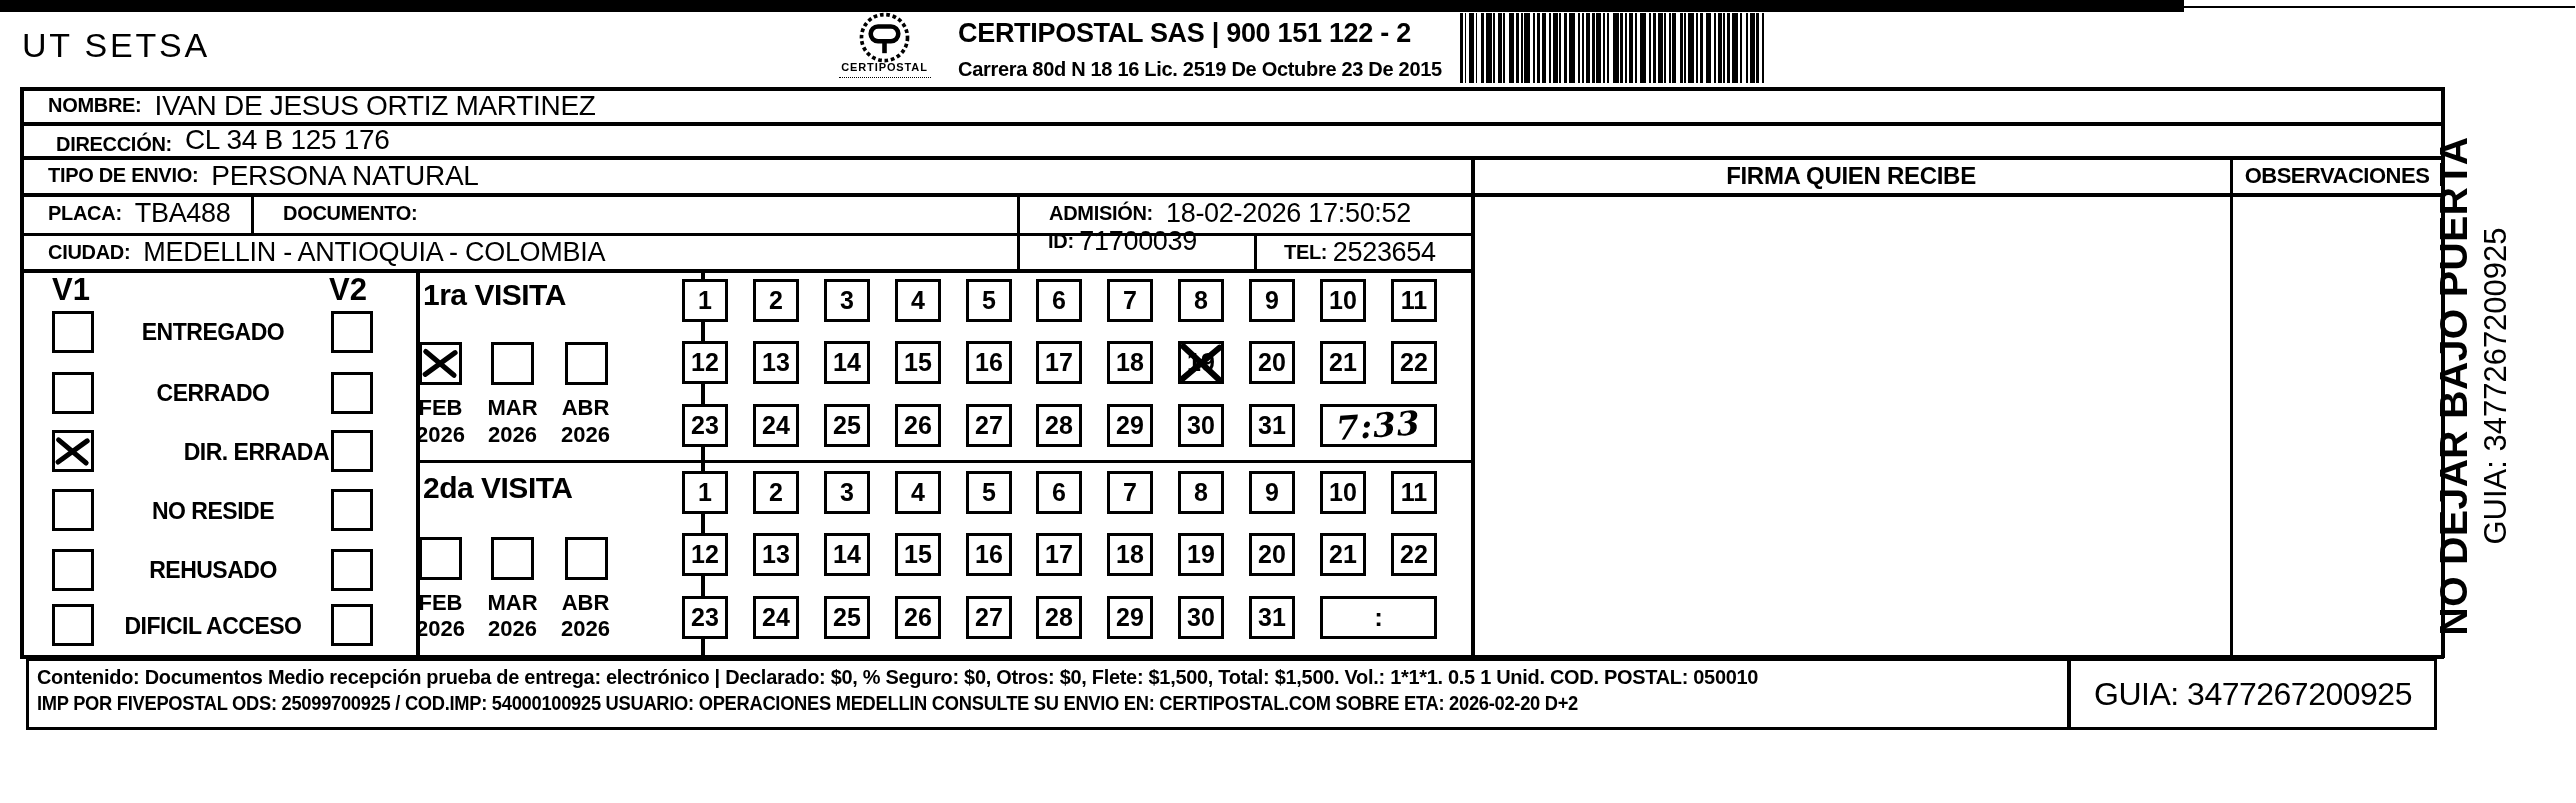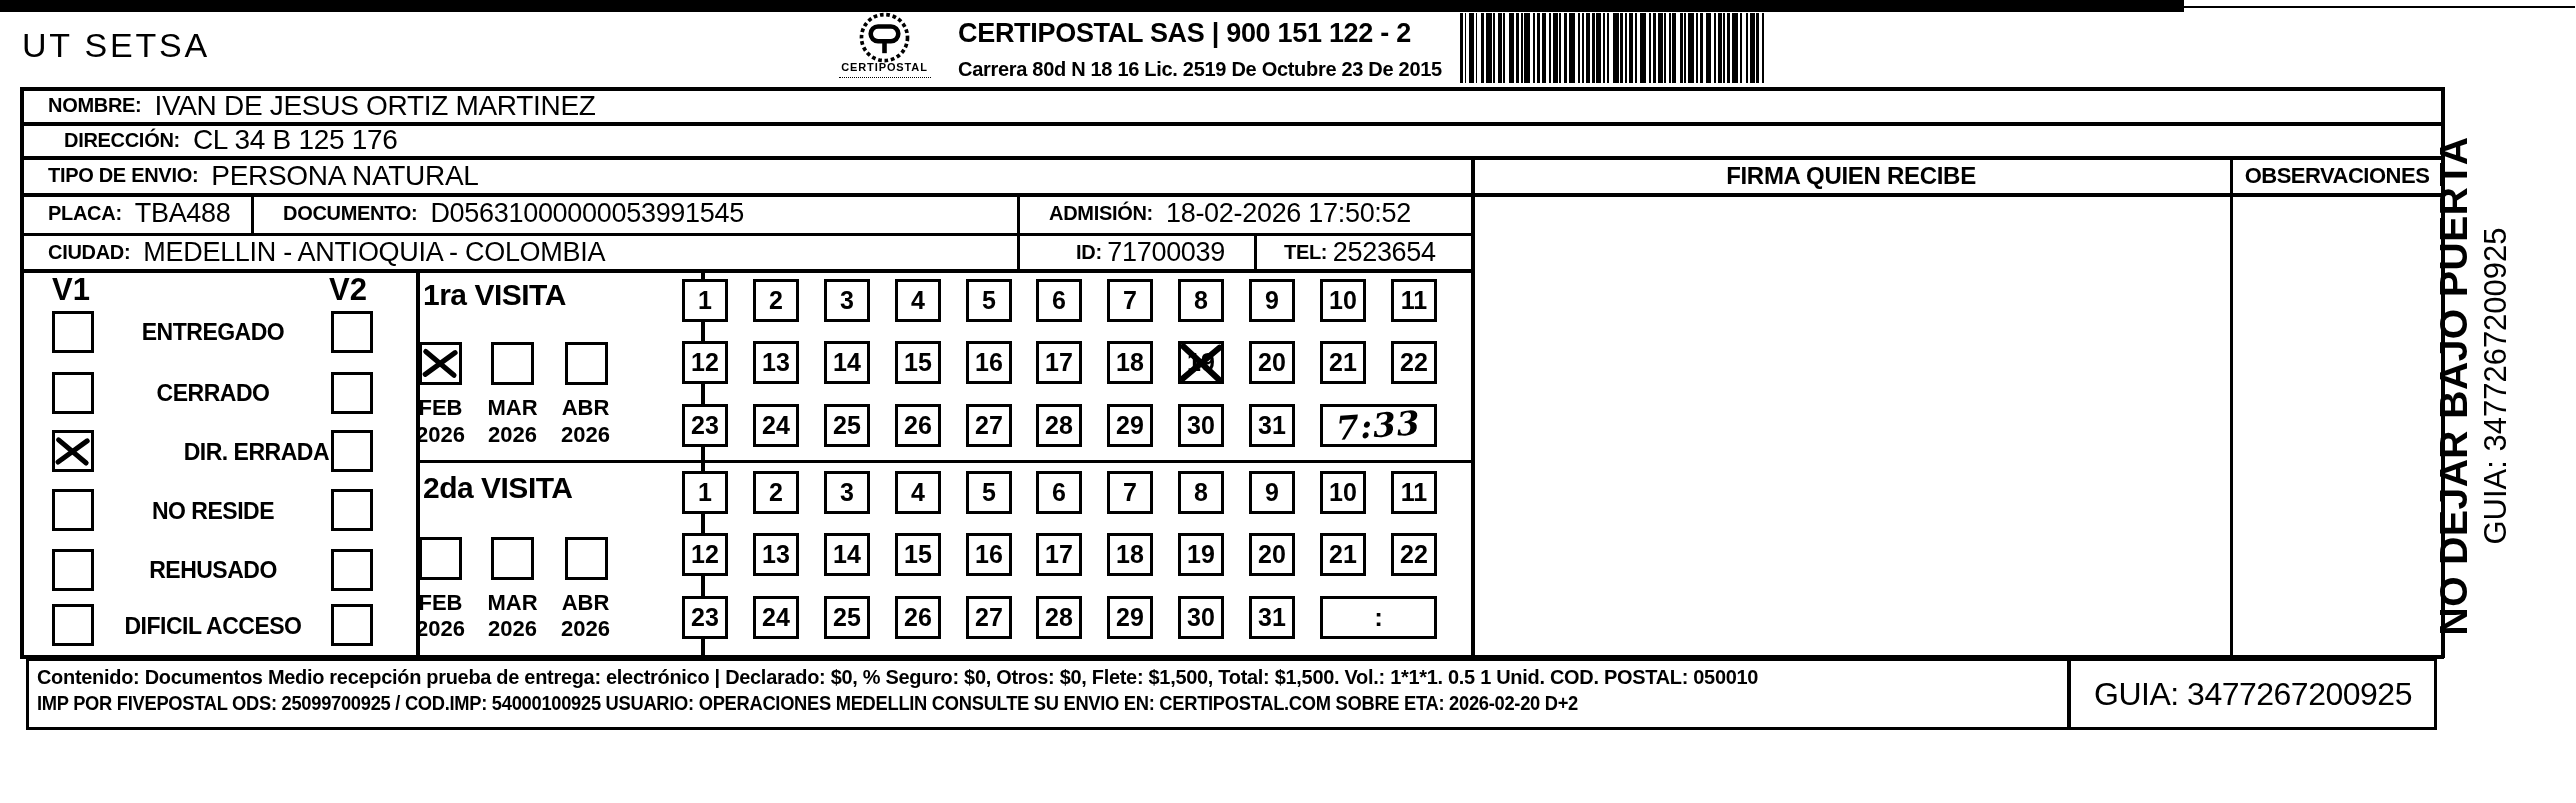--- a/index.html
+++ b/index.html
@@ -131,51 +131,50 @@
   <div class="vline" style="left:1254px;top:233px;width:2.8px;height:40px;"></div>
   <div class="vline" style="left:1471px;top:156px;width:3.7px;height:502px;"></div>
   <div class="vline" style="left:2230px;top:156px;width:2.8px;height:502px;"></div>
   <div class="vline" style="left:416px;top:269px;width:3.7px;height:390px;"></div>
   <div class="vline" style="left:701px;top:269px;width:3.7px;height:390px;"></div>
 
   <div class="row" style="left:24px;top:89px;height:33px;">
     <span class="lbl">NOMBRE:</span>
     <span class="val">IVAN DE JESUS ORTIZ MARTINEZ</span>
   </div>
-  <div class="row" style="left:40px;top:124px;height:32px;">
+  <div class="row" style="left:32px;top:124px;height:32px;align-items:flex-end;">
     <span class="lbl">DIRECCIÓN:</span>
     <span class="val">CL 34 B 125 176</span>
   </div>
   <div class="row" style="left:24px;top:158px;height:35px;">
     <span class="lbl">TIPO DE ENVIO:</span>
     <span class="val">PERSONA NATURAL</span>
   </div>
 
   <div class="hdrcell" style="left:1475px;top:158px;width:752px;height:35px;font-size:24px;letter-spacing:-0.3px;">FIRMA QUIEN RECIBE</div>
   <div class="hdrcell" style="left:2233px;top:158px;width:208px;height:35px;font-size:22px;letter-spacing:-0.5px;">OBSERVACIONES</div>
   <div class="abs" style="left:1475px;top:197px;width:752px;height:454px;"></div>
   <div class="abs" style="left:2233px;top:197px;width:208px;height:454px;"></div>
 
   <div class="row" style="left:24px;top:195px;height:37px;">
     <span class="lbl">PLACA:</span>
     <span class="val" style="font-size:27px;">TBA488</span>
   </div>
   <div class="row" style="left:259px;top:195px;height:37px;">
     <span class="lbl">DOCUMENTO:</span>
-    <span class="val" style="font-size:27px;">D05631000000053991545</span>
   </div>
   <div class="row" style="left:1025px;top:195px;height:37px;">
     <span class="lbl">ADMISIÓN:</span>
     <span class="val" style="font-size:27px;">18-02-2026 17:50:52</span>
   </div>
   <div class="row" style="left:24px;top:235px;height:34px;">
     <span class="lbl">CIUDAD:</span>
     <span class="val" style="font-size:27px;">MEDELLIN - ANTIOQUIA - COLOMBIA</span>
   </div>
-  <div class="row" style="left:1024px;top:235px;height:34px;gap:5.5px;margin-left:28px;">
+  <div class="row" style="left:1024px;top:224px;height:34px;gap:5.5px;">
     <span class="lbl">ID:</span>
     <span class="val" style="font-size:27px;">71700039</span>
   </div>
   <div class="row" style="left:1260px;top:235px;height:34px;gap:5.5px;">
     <span class="lbl">TEL:</span>
     <span class="val" style="font-size:27px;">2523654</span>
   </div>
 
   <div class="abs" style="left:52px;top:272px;font-weight:700;font-size:31px;">V1</div>
   <div class="abs" style="left:329px;top:272px;font-weight:700;font-size:31px;">V2</div>

